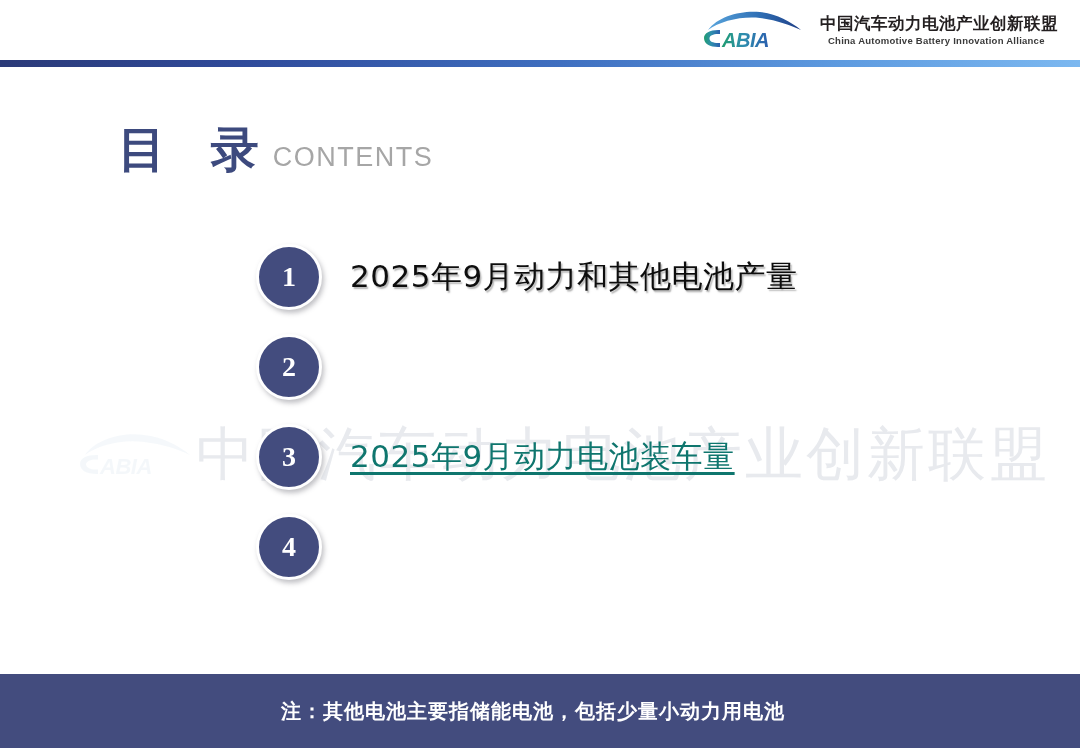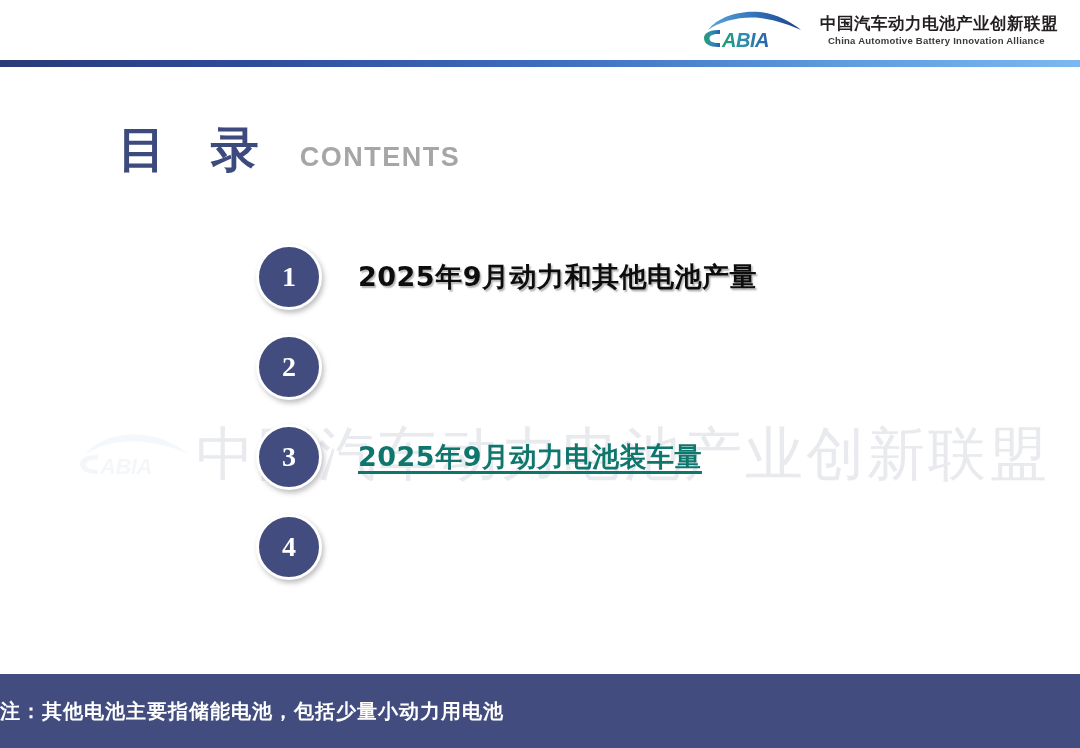--- a/index.html
+++ b/index.html
@@ -112,35 +112,33 @@
     font-family: "DejaVu Sans", "Liberation Sans", sans-serif;
   }
 
   
   .title-block {
     position: absolute;
     left: 118px;
     top: 118px;
     display: flex;
     align-items: baseline;
-    gap: 17px;
   }
   .title-cn {
     font-size: 48px;
     font-weight: bold;
     color: #3d4a7e;
     letter-spacing: 14px;
     font-family: "DejaVu Sans", "Liberation Sans", sans-serif;
   }
   .title-en {
     font-size: 27px;
-    font-weight: bold;
+    font-weight: normal;
     color: #a6a6a6;
     letter-spacing: 1.5px;
-    margin-left: 10px;
   }
 
   
   .toc {
     position: absolute;
     left: 0;
     top: 232px;
     width: 1080px;
   }
   .toc-row {
@@ -167,23 +165,23 @@
     display: flex;
     align-items: center;
     justify-content: center;
     color: #ffffff;
     font-size: 28px;
     font-weight: bold;
     font-family: "Liberation Serif", "DejaVu Serif", serif;
     line-height: 1;
   }
   .toc-label {
-    margin-left: 36px;
-    font-size: 27px;
-    font-weight: bold;
+    margin-left: 28px;
+    font-size: 31px;
+    font-weight: normal;
     color: #0d0d0d;
     letter-spacing: 0.5px;
     white-space: nowrap;
     font-family: "DejaVu Sans", "Liberation Sans", sans-serif;
     text-shadow: 1.5px 1.5px 1.5px rgba(120,120,120,0.55);
   }
   .toc-label.highlight {
     color: #0f766e;
     text-decoration: underline;
     text-decoration-thickness: 3px;
@@ -194,21 +192,21 @@
   
   .footer {
     position: absolute;
     left: 0;
     top: 674px;
     width: 1080px;
     height: 74px;
     background: #434c7e;
     display: flex;
     align-items: center;
-    justify-content: flex-start;
+    justify-content: center;
   }
   .footer-note {
     color: #ffffff;
     font-size: 20px;
     font-weight: bold;
     letter-spacing: 1px;
     padding-right: 14px;
     white-space: nowrap;
     font-family: "DejaVu Sans", "Liberation Sans", sans-serif;
   }

